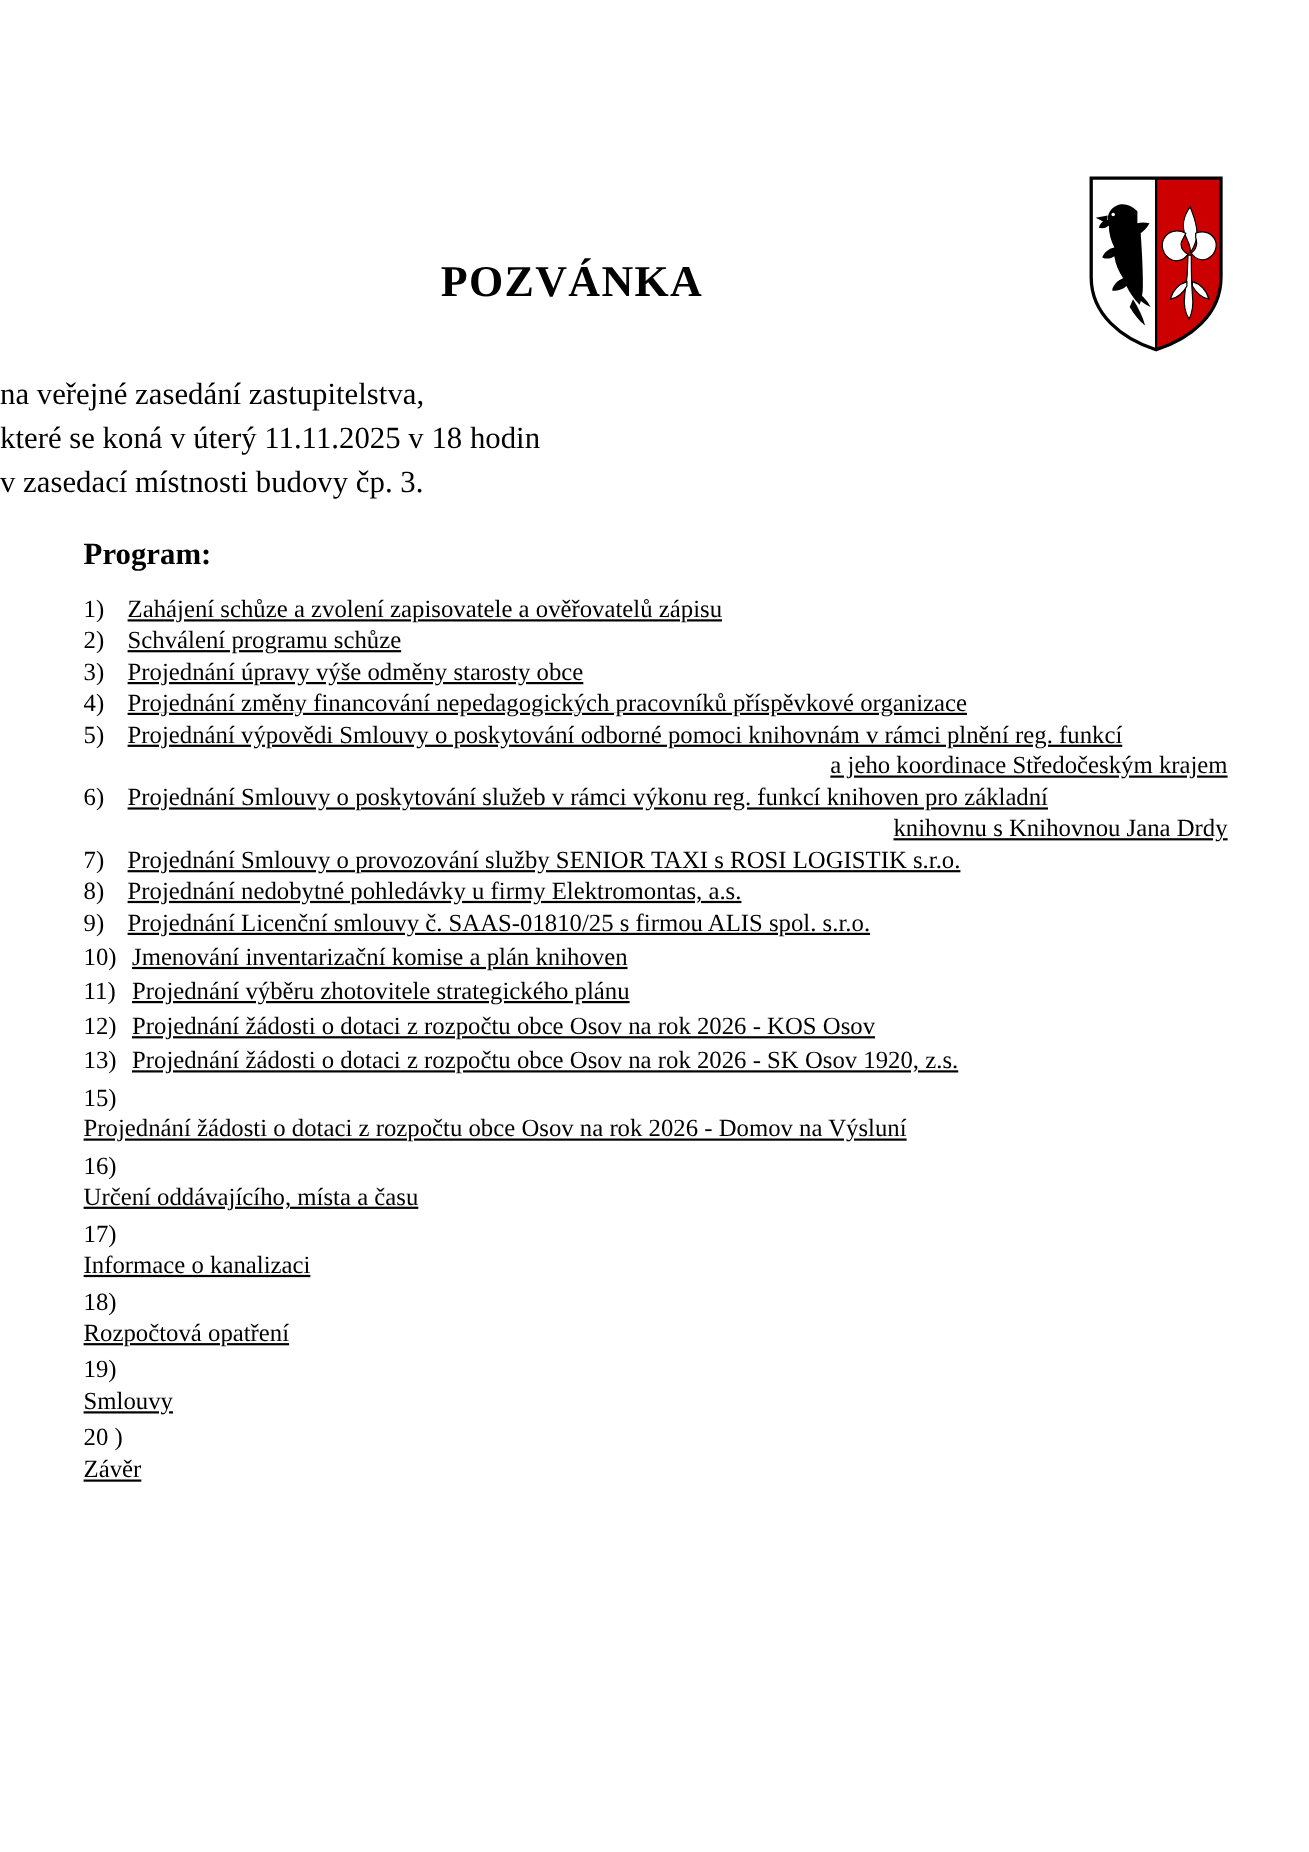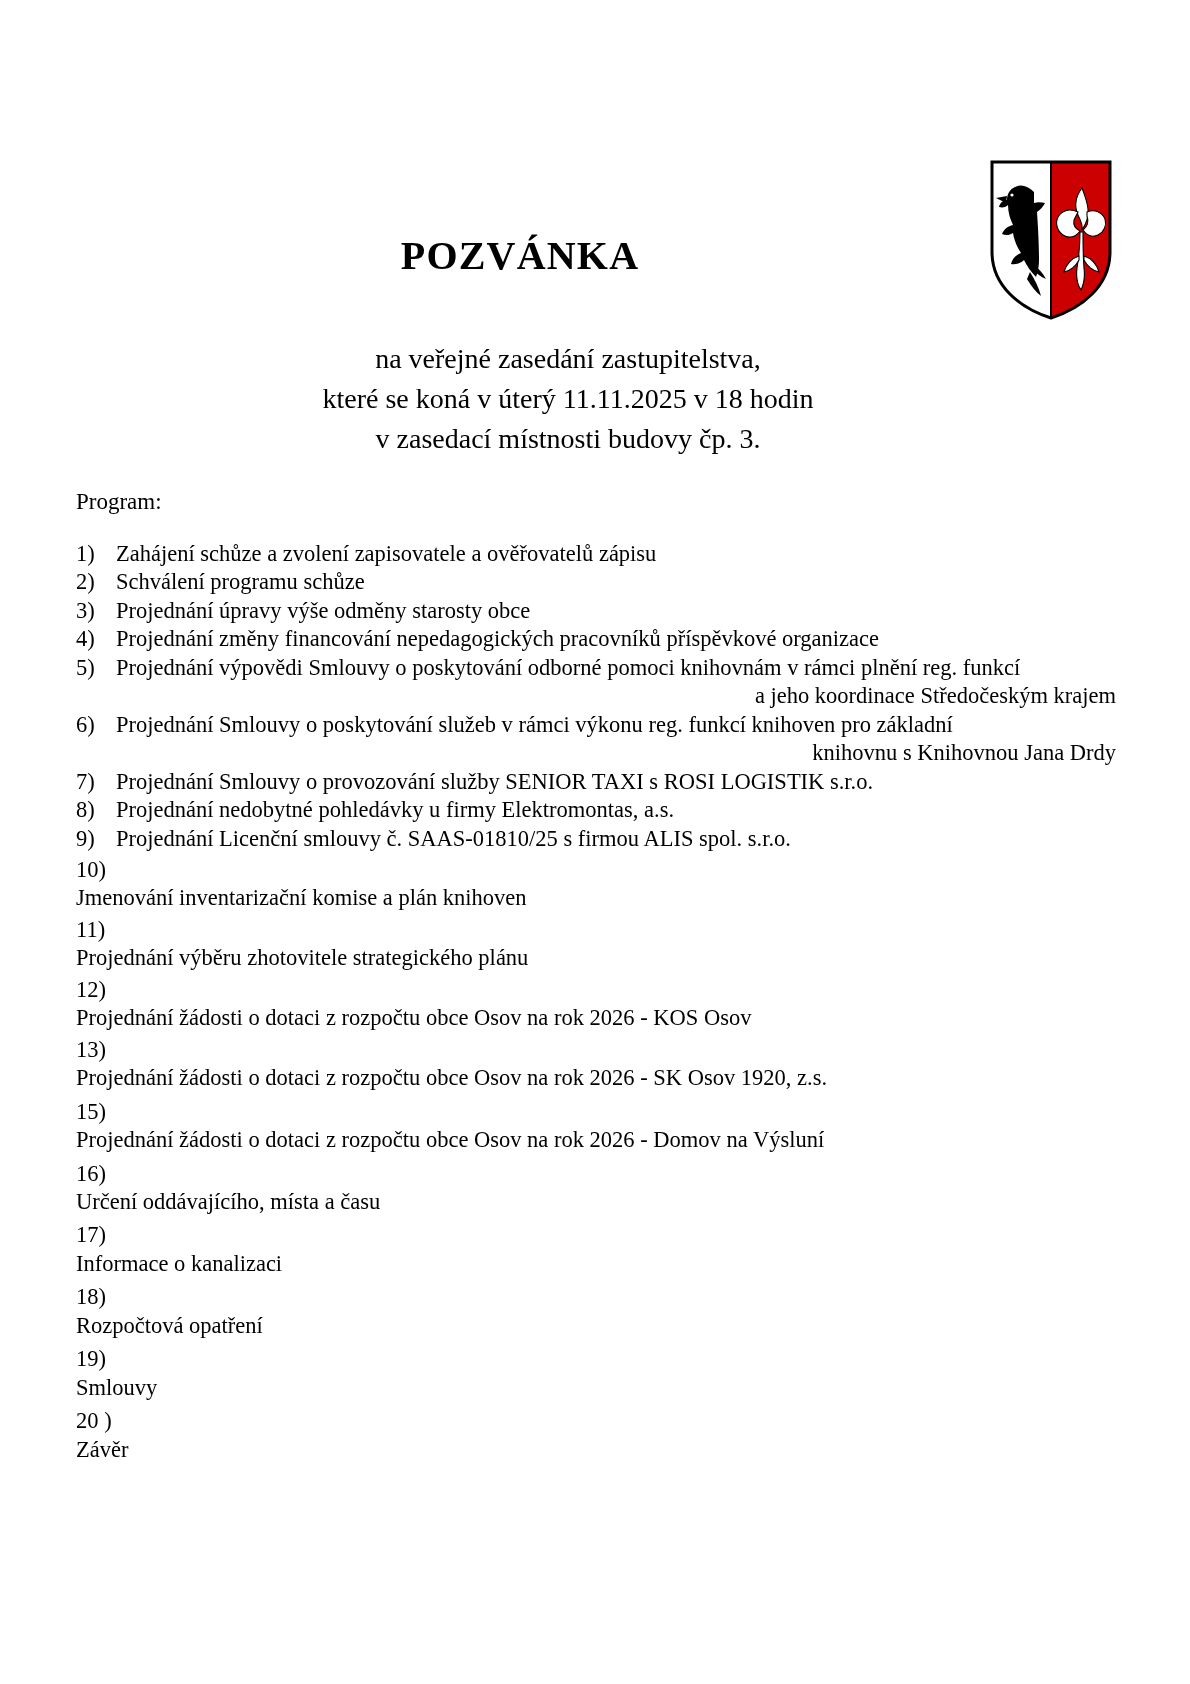--- a/index.html
+++ b/index.html
@@ -45,33 +45,33 @@
     letter-spacing: 1.2px;
     line-height: 1.1;
   }
 
   
   .subtitle {
     position: absolute;
     top: 327px;
     left: 0;
     width: 1136px;
-    text-align: center;
     font-size: 28px;
     line-height: 1.42;
   }
   .subtitle .sline { display: block; white-space: nowrap; }
 
   
   .program-label {
     position: absolute;
     top: 476px;
     left: 76px;
-    font-size: 23px;
+    font-size: 28px;
     line-height: 1.2;
+    font-weight: bold;
   }
 
   
   .agenda {
     position: absolute;
     top: 528px;
     left: 76px;
     width: 1040px;
     font-size: 22.5px;
     line-height: 1.265;
@@ -80,31 +80,32 @@
     display: flex;
     align-items: flex-start;
   }
   .agenda-item .num {
     flex: 0 0 auto;
     min-width: 40px;
     white-space: nowrap;
   }
   .agenda-item .txt {
     flex: 1 1 auto;
+    text-decoration: underline;
   }
   .agenda-item .txt .cont {
     display: block;
     padding-left: 10px;
     text-align: right;
   }
   
   .agenda-item.narrow .num { min-width: 40px; }
   .agenda-item.wide .num { min-width: 44px; }
   
-  .agenda-item.loose { margin-top: 3px; flex-direction: column; }
+  .agenda-item.loose { margin-top: 3px; }
   .agenda-item.loose2 { margin-top: 5px; flex-direction: column; }
 </style>
 </head>
 <body>
 
 <div class="page">
 
   <div class="crest-wrap">
     <svg viewBox="0 0 122 160" xmlns="http://www.w3.org/2000/svg" aria-label="coat of arms">
       <defs>

